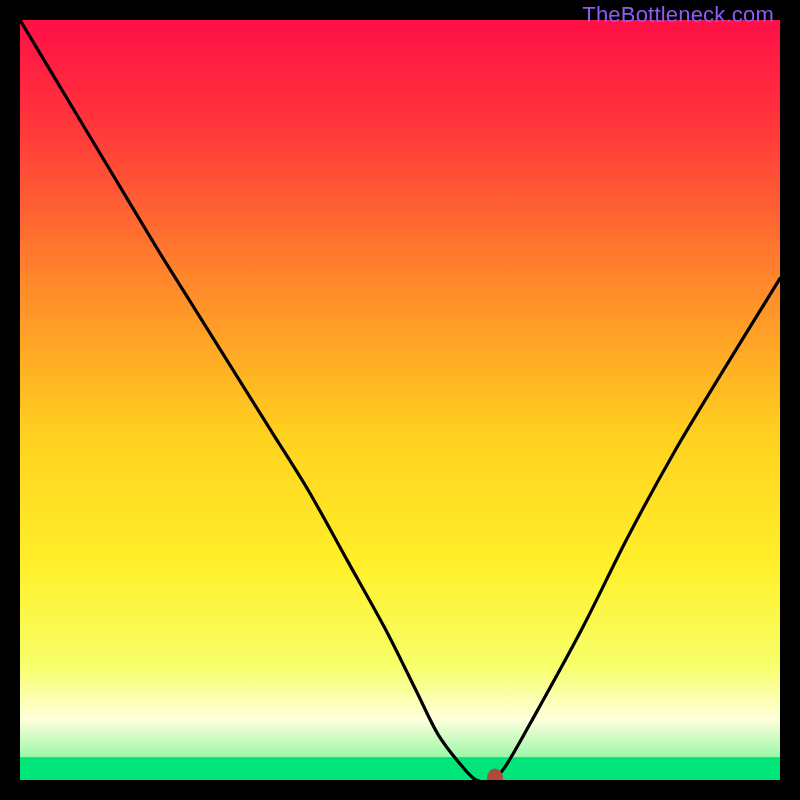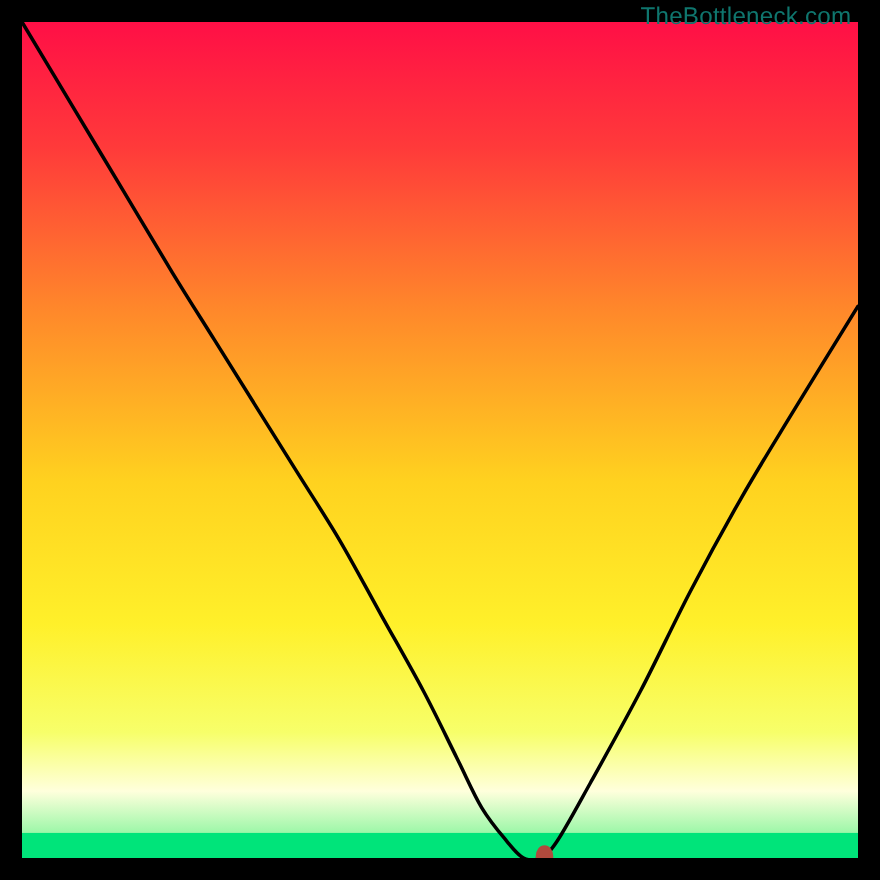--- a/index.html
+++ b/index.html
@@ -23,21 +23,21 @@
     position: absolute;
     left: 0;
     top: 0;
     width: 760px;
     height: 760px;
   }
   .watermark {
     position: absolute;
     top: 2px;
     right: 26px;
-    color: #0f766e;
+    color: #8b5cf6;
     font-size: 22px;
     font-weight: 500;
     letter-spacing: 0.2px;
     z-index: 10;
   }
   svg { display: block; }
 </style>
 </head>
 <body>
 

